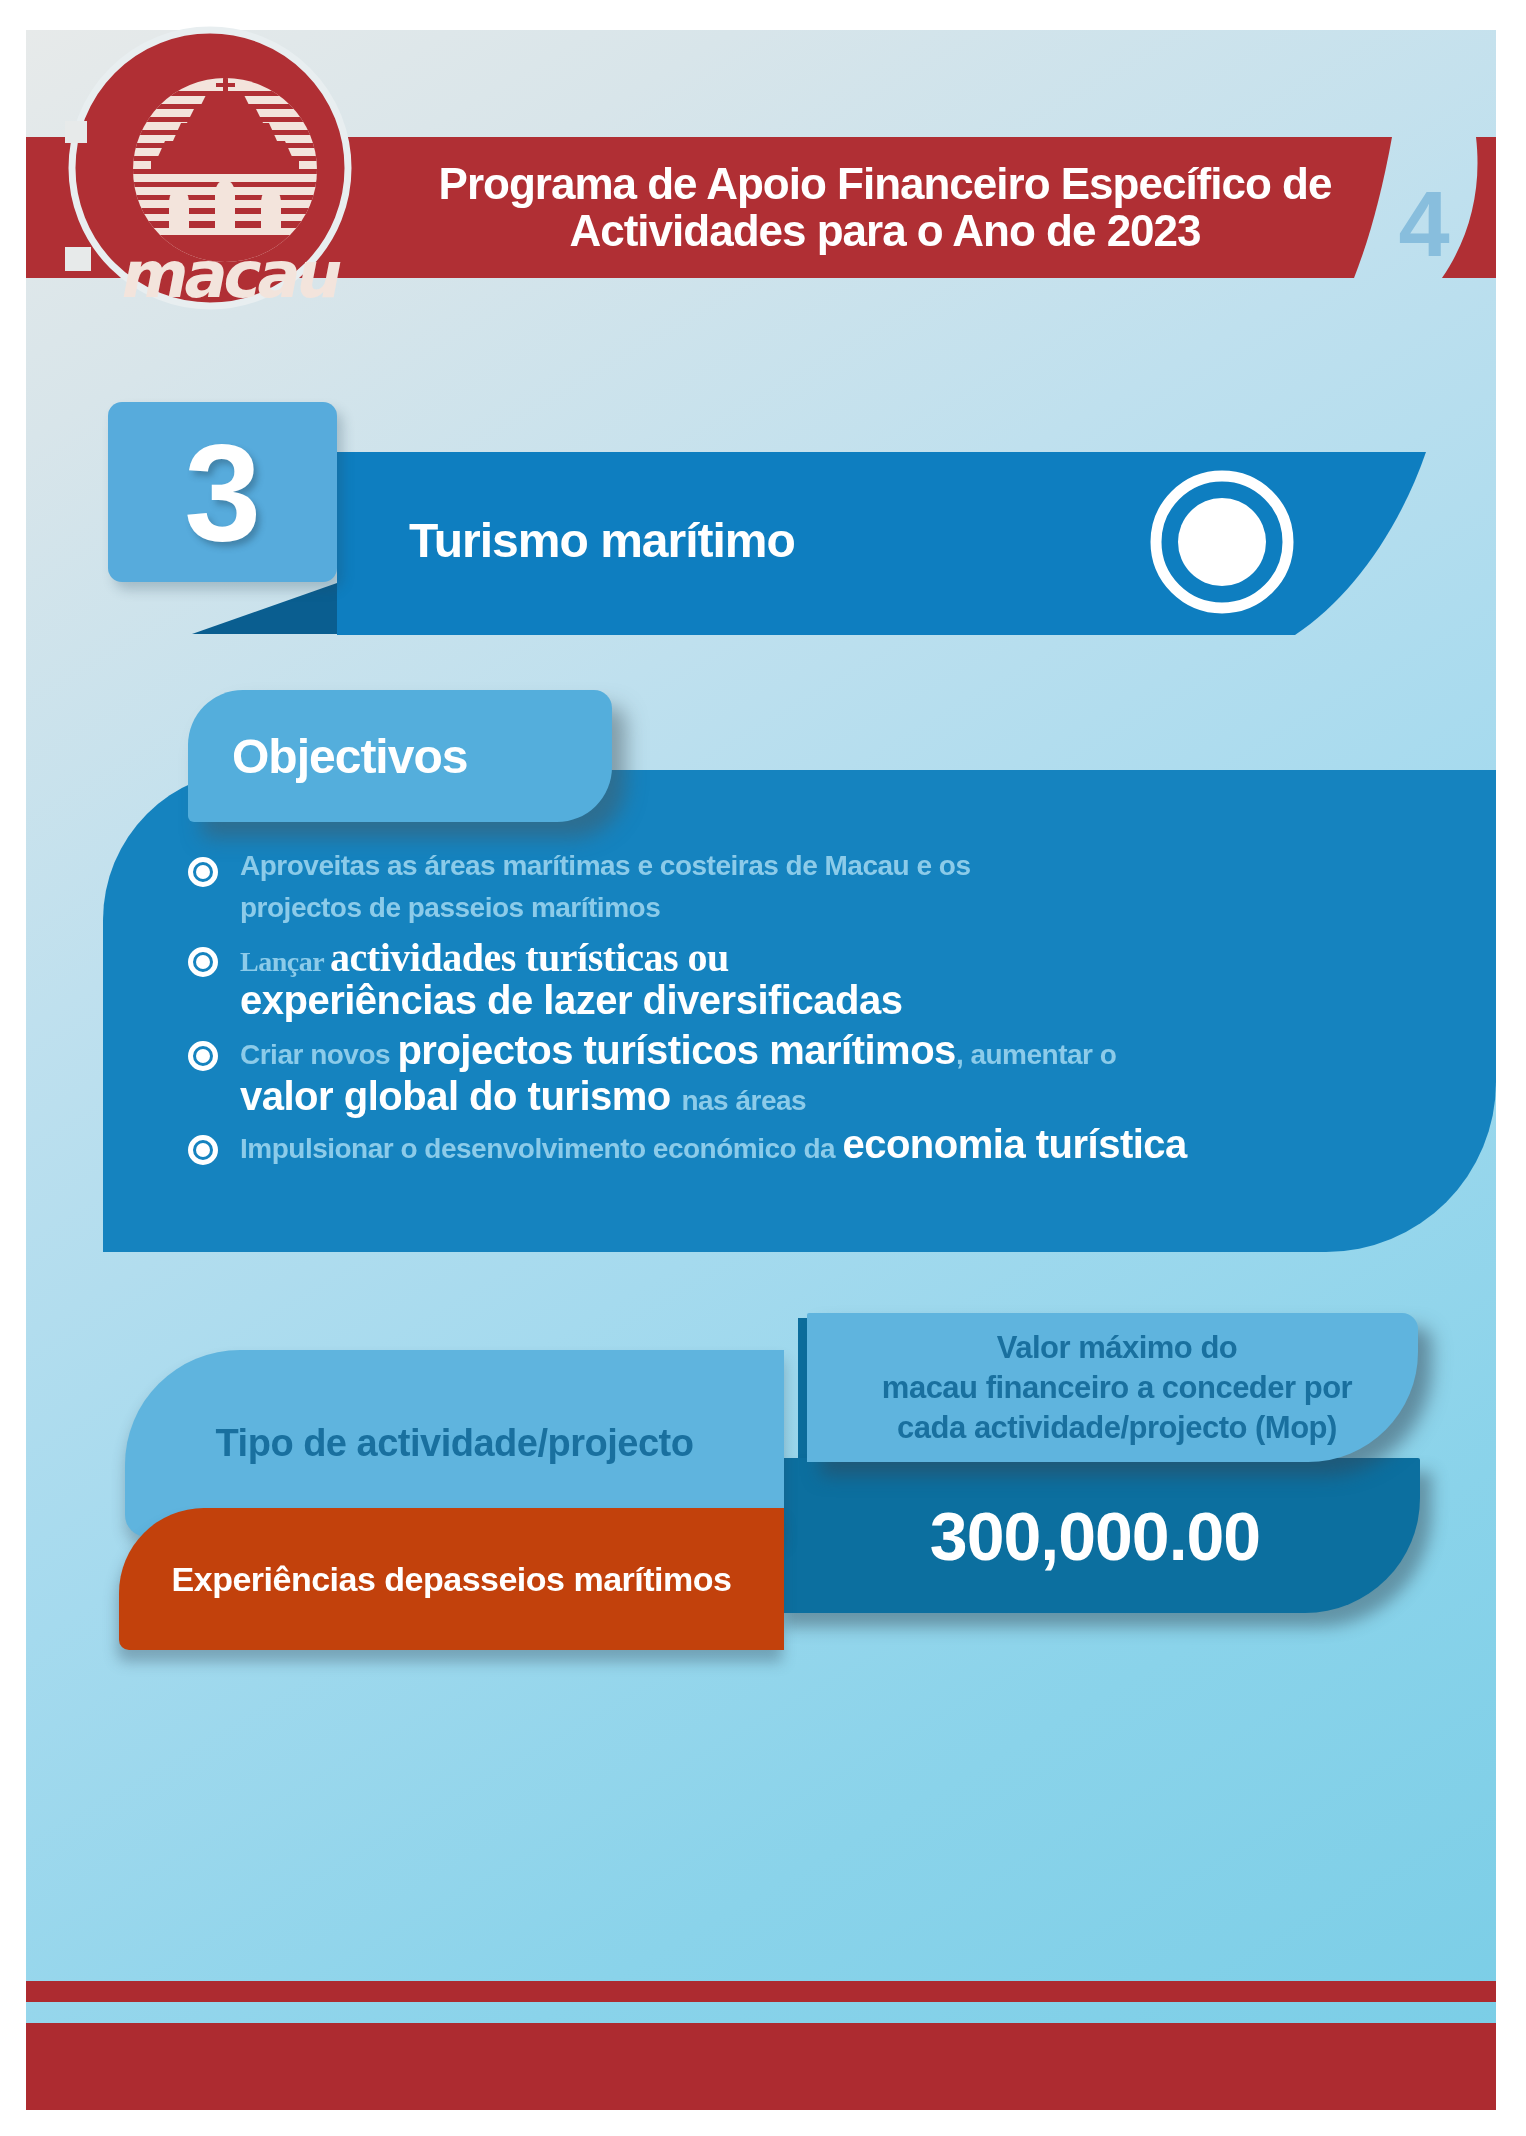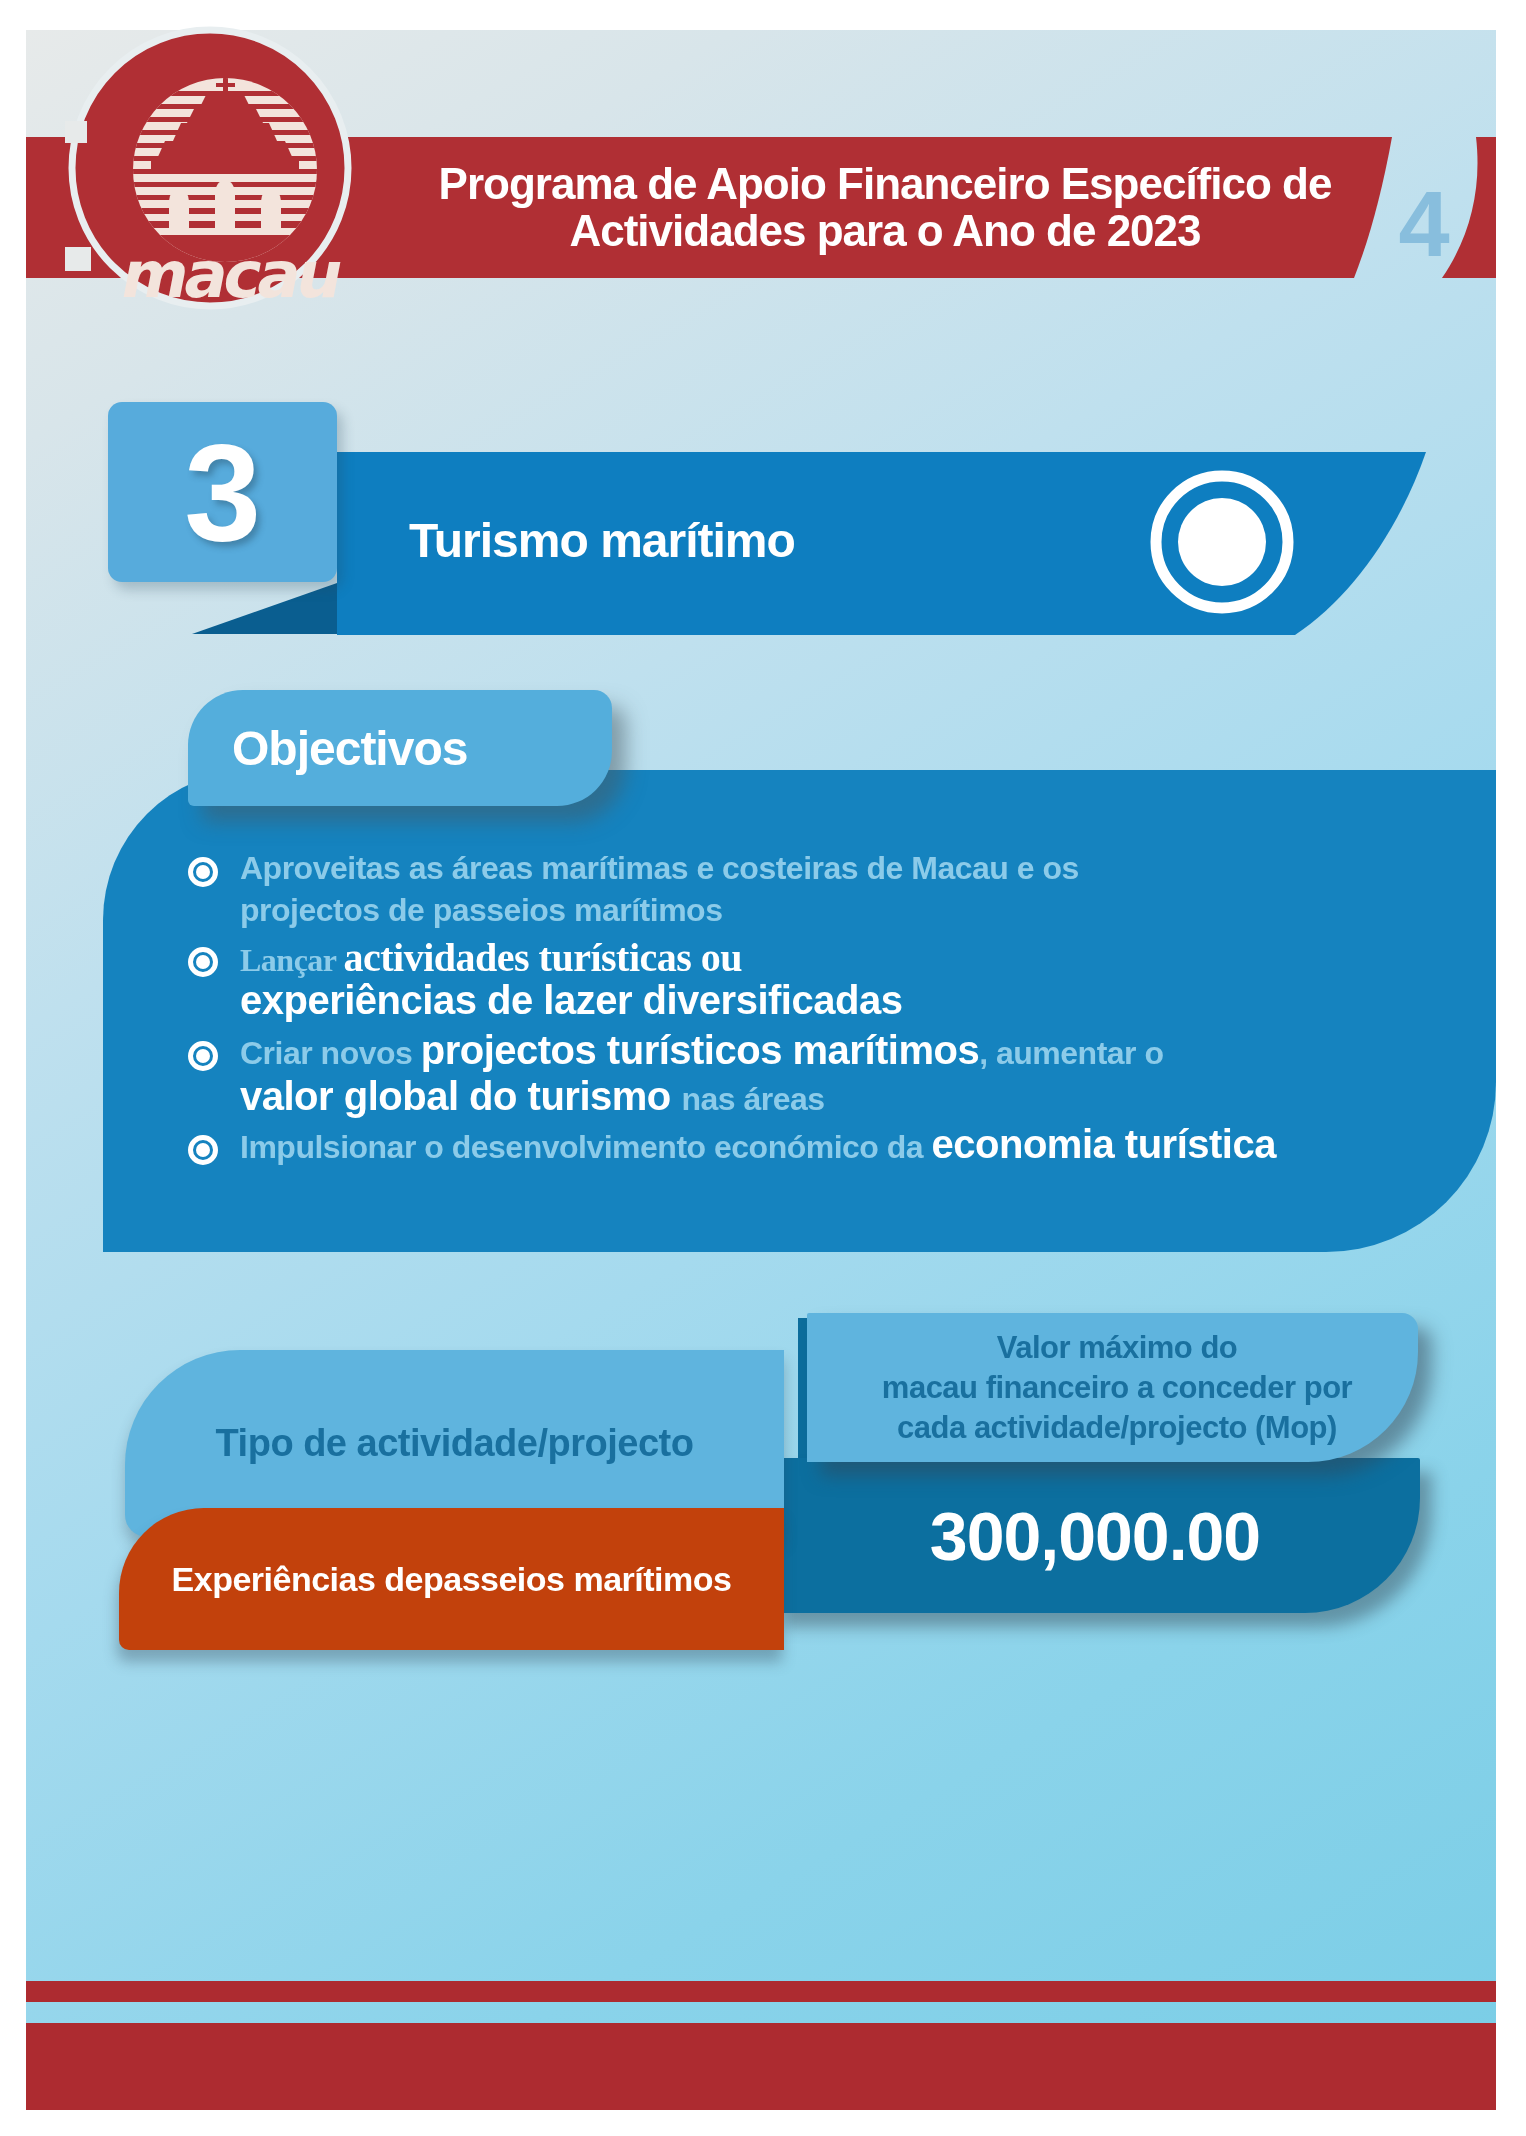--- a/index.html
+++ b/index.html
@@ -22,30 +22,30 @@
   .badge { position:absolute; left:108px; top:402px; width:229px; height:180px; background:#57abdc;
     border-radius:14px; display:flex; align-items:center; justify-content:center;
     box-shadow:6px 8px 12px rgba(40,70,90,.25); }
   .badge span { color:#ffffff; font-weight:bold; font-size:138px; line-height:138px; text-shadow:4px 5px 6px rgba(30,60,80,.35); }
   .fold1 { position:absolute; left:192px; top:583px; }
   .band2 { position:absolute; left:337px; top:452px; }
   .band2-title { position:absolute; left:409px; top:452px; height:176px; display:flex; align-items:center;
     color:#ffffff; font-weight:bold; font-size:48px; letter-spacing:-1px; }
 
   
-  .tab { position:absolute; left:188px; top:690px; width:424px; height:116px; background:#54aedc;
+  .tab { position:absolute; left:188px; top:690px; width:424px; height:132px; background:#54aedc;
     border-radius:55px 18px 55px 6px; display:flex; align-items:center; padding-left:44px;
     box-shadow:14px 16px 20px rgba(70,90,100,.5); z-index:3; }
   .tab span { color:#ffffff; font-weight:bold; font-size:48px; letter-spacing:-1px; }
   .panel { position:absolute; left:103px; top:770px; width:1393px; height:482px; background:#1583bf;
     border-radius:150px 0 170px 0; z-index:1; }
   .b-icon { position:absolute; width:30px; height:30px; border:5px solid #ffffff; border-radius:50%; z-index:2; }
   .b-icon::after { content:""; position:absolute; left:3px; top:3px; width:14px; height:14px; background:#ffffff; border-radius:50%; }
   .bl { position:absolute; left:240px; white-space:pre; z-index:2; }
-  .lt { color:#8ccbe9; font-weight:bold; font-size:32px; letter-spacing:-0.5px;text-align:center; }
+  .lt { color:#8ccbe9; font-weight:bold; font-size:28px; letter-spacing:-0.5px;text-align:center; }
   .wt { color:#ffffff; font-weight:bold; font-size:40px; letter-spacing:-0.5px; }
 
   
   .th-left { position:absolute; left:125px; top:1350px; width:659px; height:187px; background:#5fb4de;
     border-radius:115px 0 0 22px; display:flex; align-items:center; justify-content:center;
     box-shadow:0 10px 14px rgba(50,70,85,.3); z-index:3; }
   .th-left span { color:#19709f; font-weight:bold; font-size:38px; letter-spacing:-0.5px; }
   .th-right { position:absolute; left:807px; top:1313px; width:611px; height:149px; background:#5fb4de;
     border-radius:2px 16px 110px 0; display:flex; flex-direction:column; align-items:center; justify-content:center;
     box-shadow:14px 14px 18px rgba(50,70,85,.5); z-index:3;padding-left:9px; }

